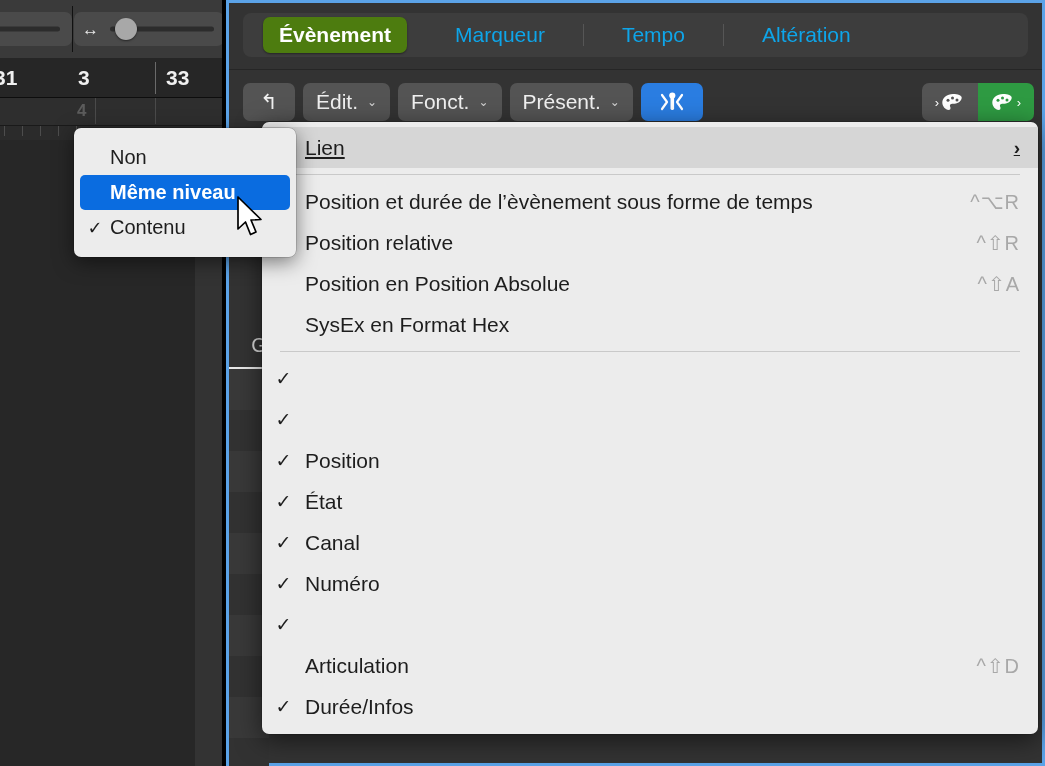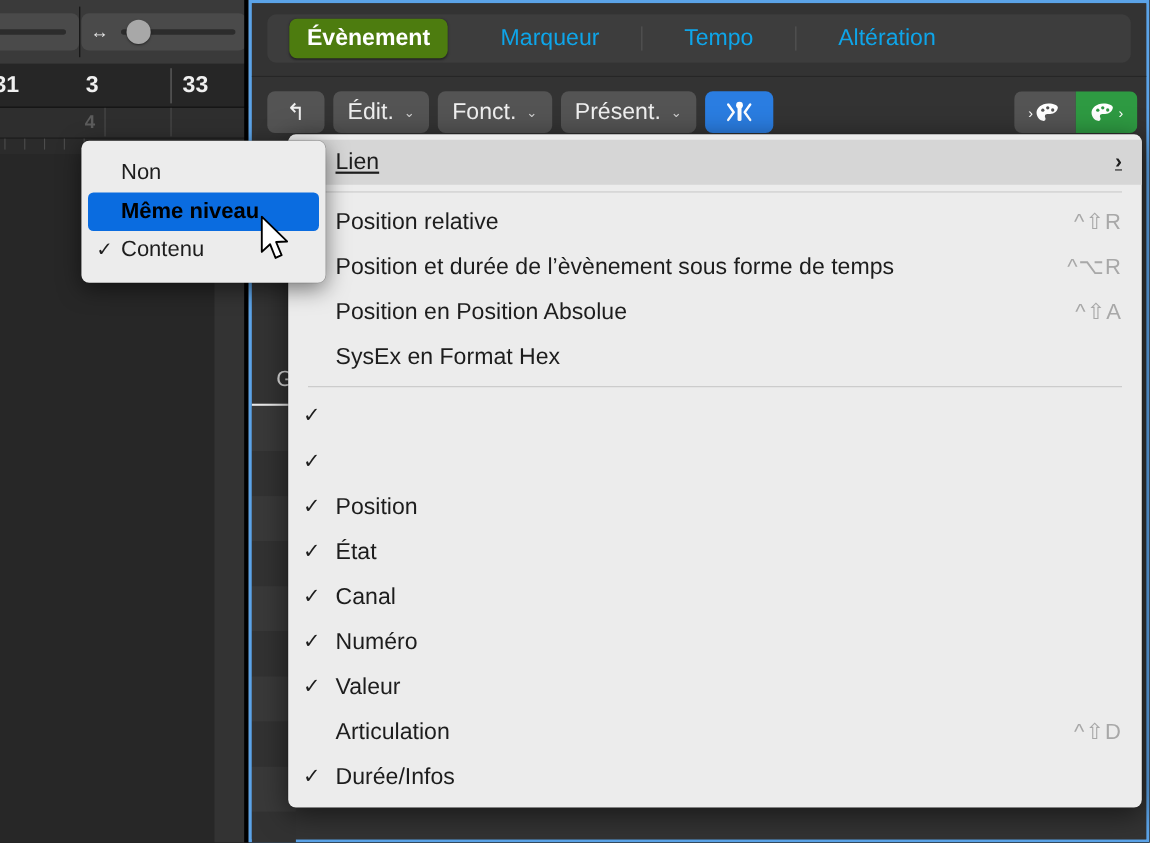--- a/index.html
+++ b/index.html
@@ -160,21 +160,21 @@
     position: absolute; left: 74px; top: 128px; width: 222px;
     background: #ececec; border-radius: 7px;
     box-shadow: 0 5px 20px rgba(0,0,0,.5), 0 0 0 .5px rgba(0,0,0,.25);
     padding: 12px 6px; z-index: 40;
   }
   .pi {
     height: 35px; display: flex; align-items: center; border-radius: 5px;
     color: #1d1d1d; font-size: 20px; white-space: nowrap;
   }
   .pi .pcheck { width: 30px; flex: 0 0 30px; text-align: center; font-size: 18px; }
-  .pi.sel { background: #0a6ce0; color: #000000; font-weight: 700; text-align: right; }
+  .pi.sel { background: #0a6ce0; color: #ffffff; font-weight: 700; text-align: right; }
 
   
   .cursor { position: absolute; left: 236px; top: 196px; z-index: 60; }
 </style>
 </head>
 <body>
 
 <div id="root">
 
   <div class="left-pane">
@@ -313,30 +313,30 @@
 
   <div class="menu" id="bigMenu">
       <div class="mi hl">
         <span class="check"></span>
         <span class="mlabel">Lien</span>
         <span class="submenu-arrow">›</span>
       </div>
       <div class="msep"></div>
       <div class="mi">
         <span class="check"></span>
+        <span class="mlabel">Position et durée de l’èvènement sous forme de temps</span>
+        <span class="shortcut">^⌥R</span>
+      </div>
+      <div class="mi">
+        <span class="check"></span>
         <span class="mlabel">Position relative</span>
         <span class="shortcut">^⇧R</span>
       </div>
       <div class="mi">
         <span class="check"></span>
-        <span class="mlabel">Position et durée de l’èvènement sous forme de temps</span>
-        <span class="shortcut">^⌥R</span>
-      </div>
-      <div class="mi">
-        <span class="check"></span>
         <span class="mlabel">Position en Position Absolue</span>
         <span class="shortcut">^⇧A</span>
       </div>
       <div class="mi">
         <span class="check"></span>
         <span class="mlabel">SysEx en Format Hex</span>
       </div>
       <div class="msep"></div>
       <div class="mi">
         <span class="check">✓</span>
@@ -355,21 +355,20 @@
       <div class="mi">
         <span class="check">✓</span>
         <span class="mlabel">Canal</span>
       </div>
       <div class="mi">
         <span class="check">✓</span>
         <span class="mlabel">Numéro</span>
       </div>
       <div class="mi">
         <span class="check">✓</span>
-        <span class="mlabel">Valeur</span>
       </div>
       <div class="mi">
         <span class="check"></span>
         <span class="mlabel">Articulation</span>
         <span class="shortcut">^⇧D</span>
       </div>
       <div class="mi">
         <span class="check">✓</span>
         <span class="mlabel">Durée/Infos</span>
       </div>

